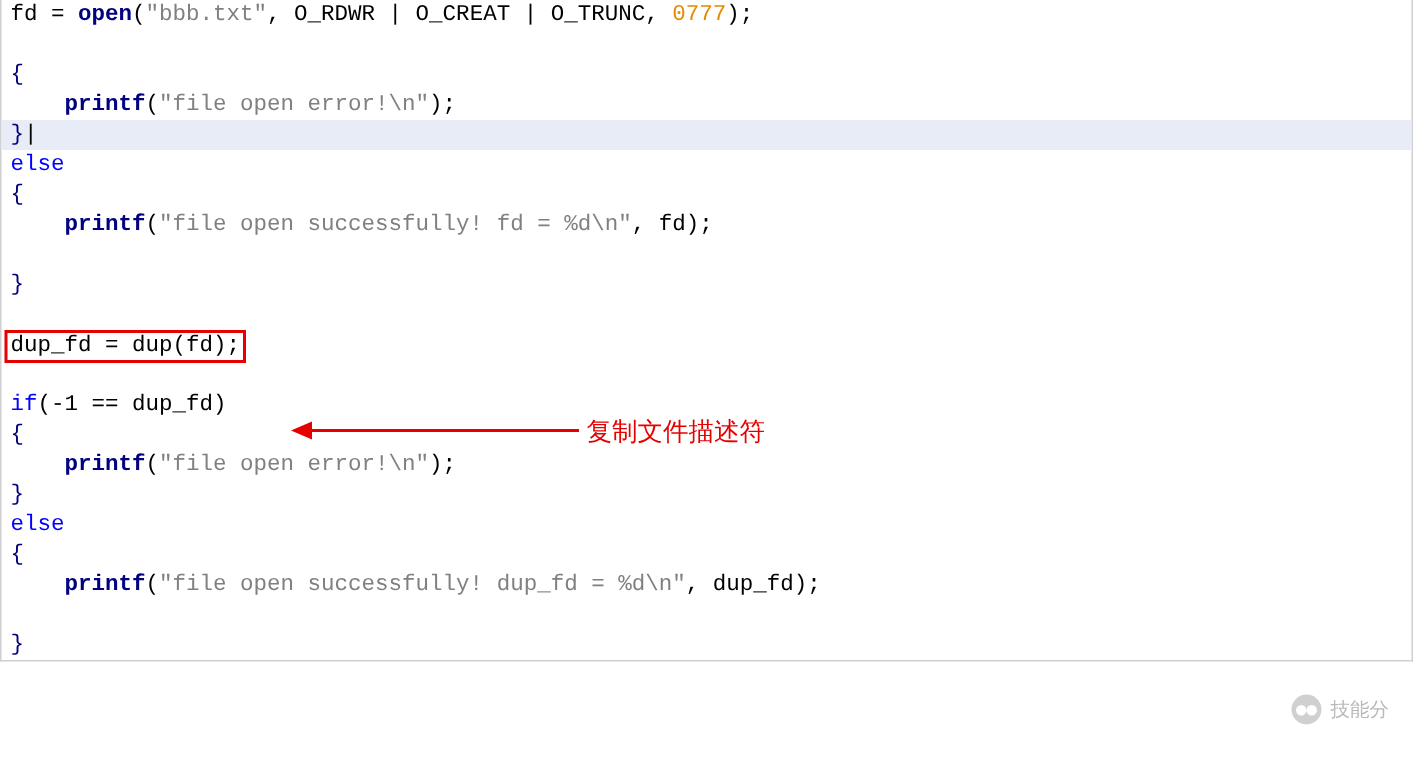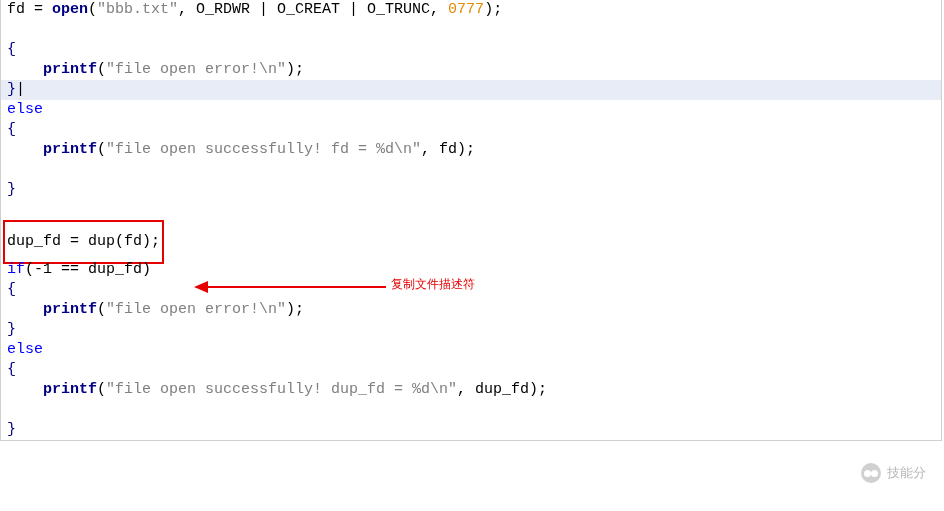--- a/index.html
+++ b/index.html
@@ -36,30 +36,30 @@
   .fn      { color: #000080; font-weight: bold; }
   .str     { color: #808080; }
   .kw      { color: #0000ff; }
   .num     { color: #e68a00; }
   .brace   { color: #000080; }
   .cursor  { color: #000000; }
 
   .boxed {
     display: inline-block;
     border: 2px solid #e60000;
-    padding: 11px 2px;
+    padding: 0 2px;
     margin-left: -4px;
     line-height: 18px;
   }
 
   .annotation {
     position: absolute;
     color: #e60000;
     font-family: "Microsoft YaHei", "SimSun", sans-serif;
-    font-size: 12px;
+    font-size: 17px;
     top: 276px;
     left: 390px;
   }
   .arrow {
     position: absolute;
     top: 286px;
     left: 195px;
     width: 190px;
     height: 2px;
     background: #e60000;

